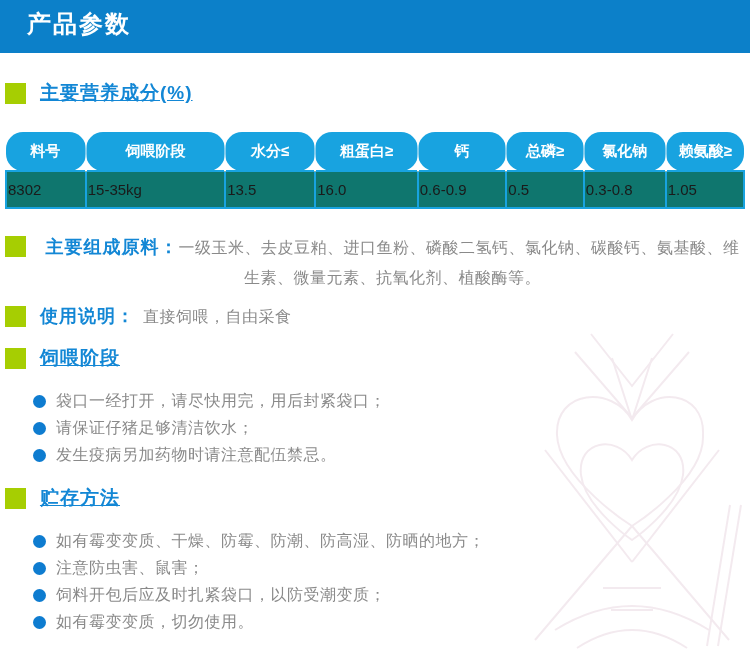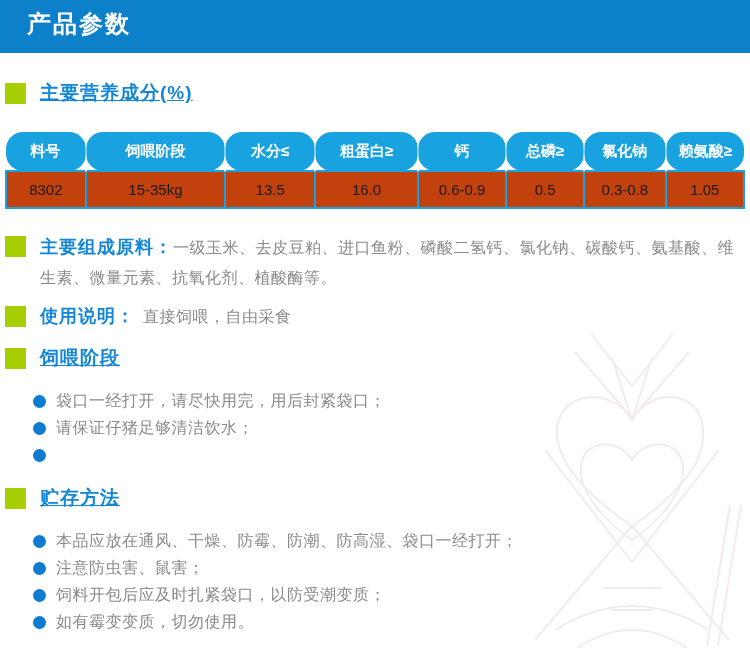--- a/index.html
+++ b/index.html
@@ -26,29 +26,29 @@
   table.ntable {
     margin:26px 5px 0 5px; width:740px;
     border-collapse:collapse; table-layout:fixed;
   }
   .ntable th {
     background:#18a3e0; color:#fff; font-size:15px; font-weight:bold;
     height:36px; text-align:center; border-left:2px solid rgba(255,255,255,.45);border-radius:17px;
   }
   .ntable th:first-child { border-left:none; }
   .ntable td {
-    background:#c2410c; border:2px solid #18a3e0; color:#1a1a1a;
-    font-size:15px; height:33px; text-align:center;
+    background:#0f766e; border:2px solid #18a3e0; color:#1a1a1a;
+    font-size:15px; height:33px; 
   }
 
   .para { display:flex; align-items:flex-start; margin:23px 5px 0 5px; }
   .para .sq { margin-top:4px; }
   .para.usage { margin-top:8px; align-items:center; }
   .para.usage .sq { margin-top:0; }
-  .ptext { font-size:16px; line-height:30px; color:#8a8a8a; letter-spacing:0.5px; }
+  .ptext { font-size:16px; line-height:30px; color:#8a8a8a; letter-spacing:0.5px;text-align:center; }
   .ptitle { color:#1387d5; font-size:18px; font-weight:bold; letter-spacing:1px; }
   .pbody { color:#8a8a8a; }
   .pbody.gap { margin-left:8px; }
 
   .blist { margin-left:33px; }
   .brow { display:flex; align-items:center; margin-top:7px; height:20px; }
   .blist .brow:first-child { margin-top:20px; }
   .dot { width:13px; height:13px; border-radius:50%; background:#0e7cd0; flex:0 0 auto; margin-right:10px; }
   .btext { font-size:16px; color:#8a8a8a; letter-spacing:0.5px; }
 </style>
@@ -144,32 +144,33 @@
       <div class="brow">
         <span class="dot"></span>
         <span class="btext">袋口一经打开，请尽快用完，用后封紧袋口；</span>
       </div>
       <div class="brow">
         <span class="dot"></span>
         <span class="btext">请保证仔猪足够清洁饮水；</span>
       </div>
       <div class="brow">
         <span class="dot"></span>
+        <span class="btext">发生疫病另加药物时请注意配伍禁忌。</span>
       </div>
     </div>
 
     <div class="sec-title storage">
       <span class="sq"></span>
       <span class="stext">贮存方法</span>
     </div>
 
     <div class="blist">
       <div class="brow">
         <span class="dot"></span>
-        <span class="btext">本品应放在通风、干燥、防霉、防潮、防高湿、袋口一经打开；</span>
+        <span class="btext">如有霉变变质、干燥、防霉、防潮、防高湿、防晒的地方；</span>
       </div>
       <div class="brow">
         <span class="dot"></span>
         <span class="btext">注意防虫害、鼠害；</span>
       </div>
       <div class="brow">
         <span class="dot"></span>
         <span class="btext">饲料开包后应及时扎紧袋口，以防受潮变质；</span>
       </div>
       <div class="brow">

